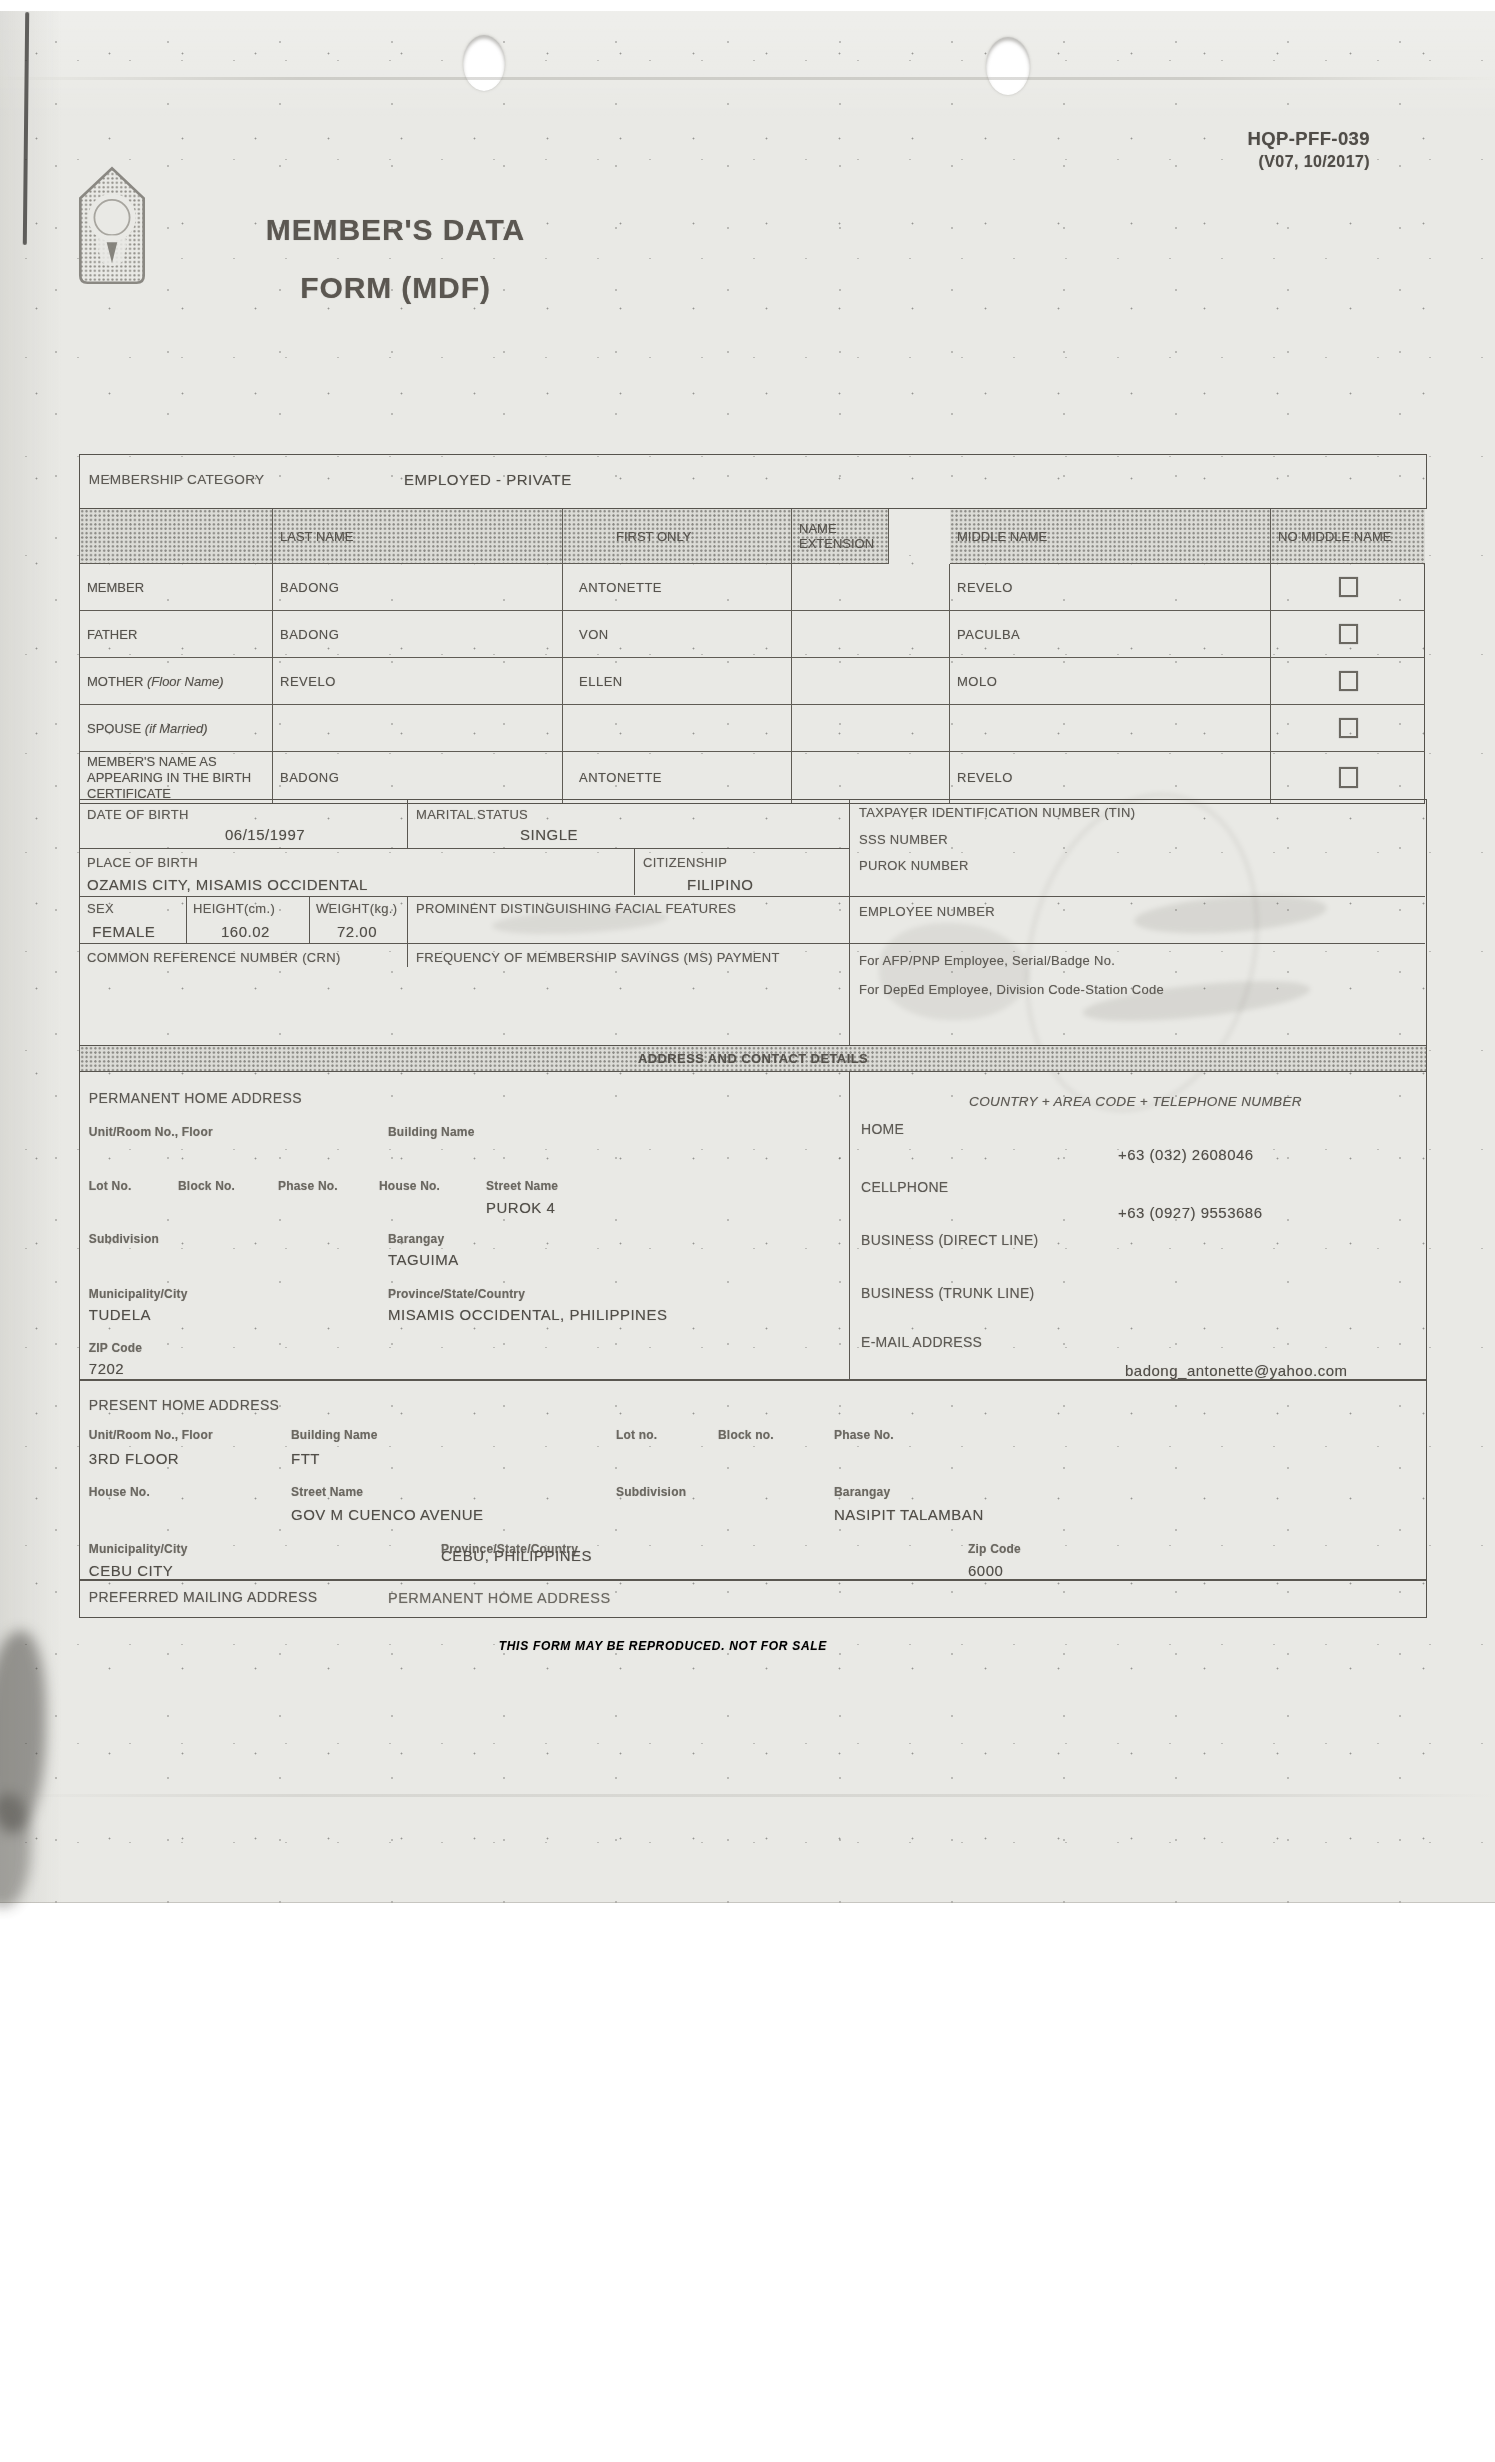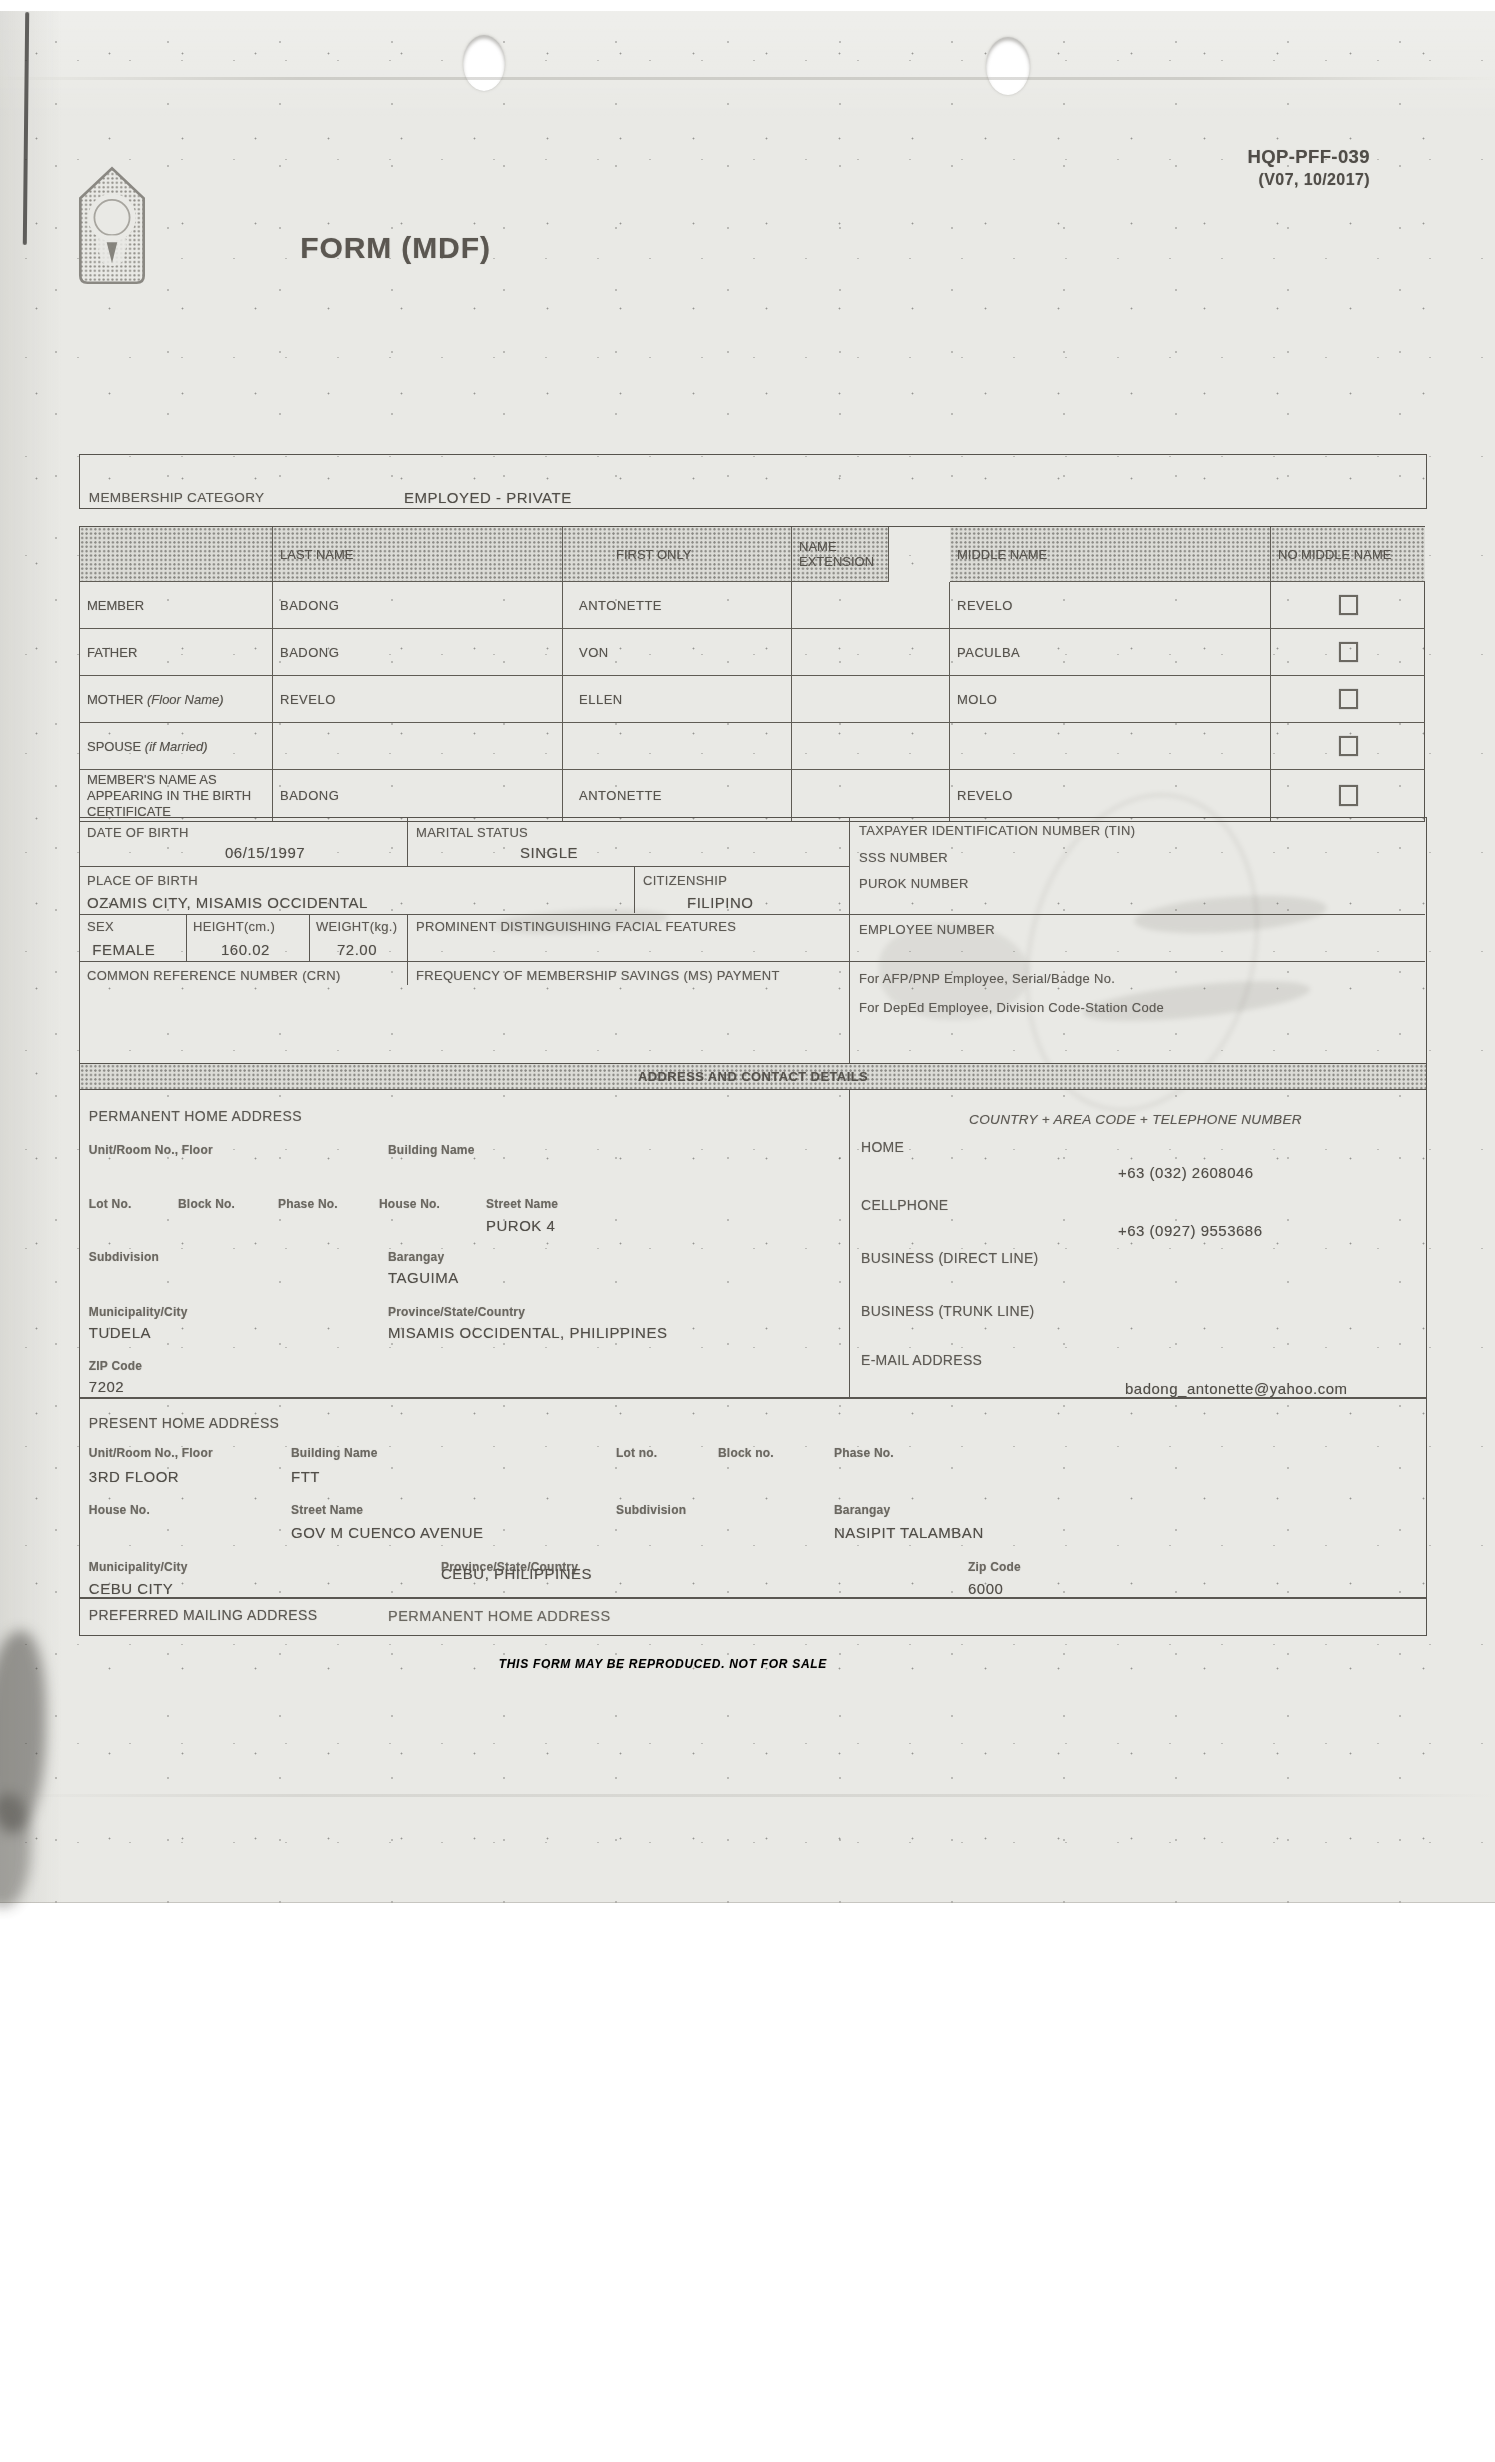--- a/index.html
+++ b/index.html
@@ -17,21 +17,21 @@
   .hole{position:absolute;background:#ffffff;border-radius:50%;
         box-shadow:inset 0 3.5px 3.5px rgba(110,108,102,.45), 0 0 2.6px rgba(150,148,142,.5);}
   .edge-line{position:absolute;left:24px;top:12.3px;width:4.4px;height:233px;background:rgba(45,43,40,.72);
         transform:rotate(.6deg);filter:blur(0.5px);border-radius:2.6px;}
   .smudge{position:absolute;filter:blur(6.2px);background:rgba(55,53,49,.45);border-radius:60% 40% 55% 45%;}
   .foldline{position:absolute;left:0;width:1495px;height:2.6px;background:linear-gradient(90deg,rgba(0,0,0,0),rgba(130,128,120,.28) 20%,rgba(130,128,120,.28) 80%,rgba(0,0,0,0));}
   .ghost{position:absolute;filter:blur(2.6px);opacity:.14;border-radius:50%;}
   .ghost.ring{border:3.5px solid #6e6b63;background:none;}
   .ghost.blob{background:#6e6b63;}
 
-  .scan-text{text-shadow:0 0 0.9px rgba(95,92,86,.45);margin-top:18px;}
+  .scan-text{text-shadow:0 0 0.9px rgba(95,92,86,.45);}
   .lbl{position:absolute;font-size:13px;color:#5d5a54;letter-spacing:0.3px;white-space:nowrap;}
   .flbl{position:absolute;font-size:12px;font-weight:bold;color:#6b6861;letter-spacing:0.2px;white-space:nowrap;}
   .val{position:absolute;font-size:15px;color:#514e48;letter-spacing:0.5px;white-space:nowrap;}
   .italic{font-style:italic;}
   .sechead{position:absolute;font-size:14px;color:#5b5852;letter-spacing:0.4px;font-weight:normal;white-space:nowrap;}
 
   .logo{position:absolute;left:75px;top:163px;}
   .title{position:absolute;left:246px;top:201px;width:299px;text-align:center;
          font-size:30px;font-weight:bold;color:#5b5751;letter-spacing:0.9px;line-height:58px;
          text-shadow:0 0 0.9px rgba(70,67,62,.55);}
@@ -92,20 +92,21 @@
       </pattern>
     </defs>
     <path d="M6,40 L42,6 L78,40 L78,128 Q78,136 70,136 L14,136 Q6,136 6,128 Z" fill="url(#ht)" opacity="0.75" stroke="#6b6862" stroke-width="3"></path>
     <circle cx="42" cy="62" r="27" fill="#e9e9e5"></circle>
     <circle cx="42" cy="62" r="20" fill="none" stroke="#8a8780" stroke-width="2" opacity="0.7"></circle>
     <path d="M24,88 Q42,76 60,88 L54,112 Q42,122 30,112 Z" fill="#e9e9e5" opacity="0.85"></path>
     <path d="M36,90 L42,114 L48,90 Z" fill="#6e6b64" opacity="0.8"></path>
   </svg>
 
   <div class="title scan-text">
+    <div>MEMBER'S DATA</div>
     <div>FORM (MDF)</div>
   </div>
 
   <div class="formcode scan-text">
     <div class="code">HQP-PFF-039</div>
     <div class="ver">(V07, 10/2017)</div>
   </div>
 
 
   <div class="box" style="left:79px;top:454px;width:1346px;height:53px;">

